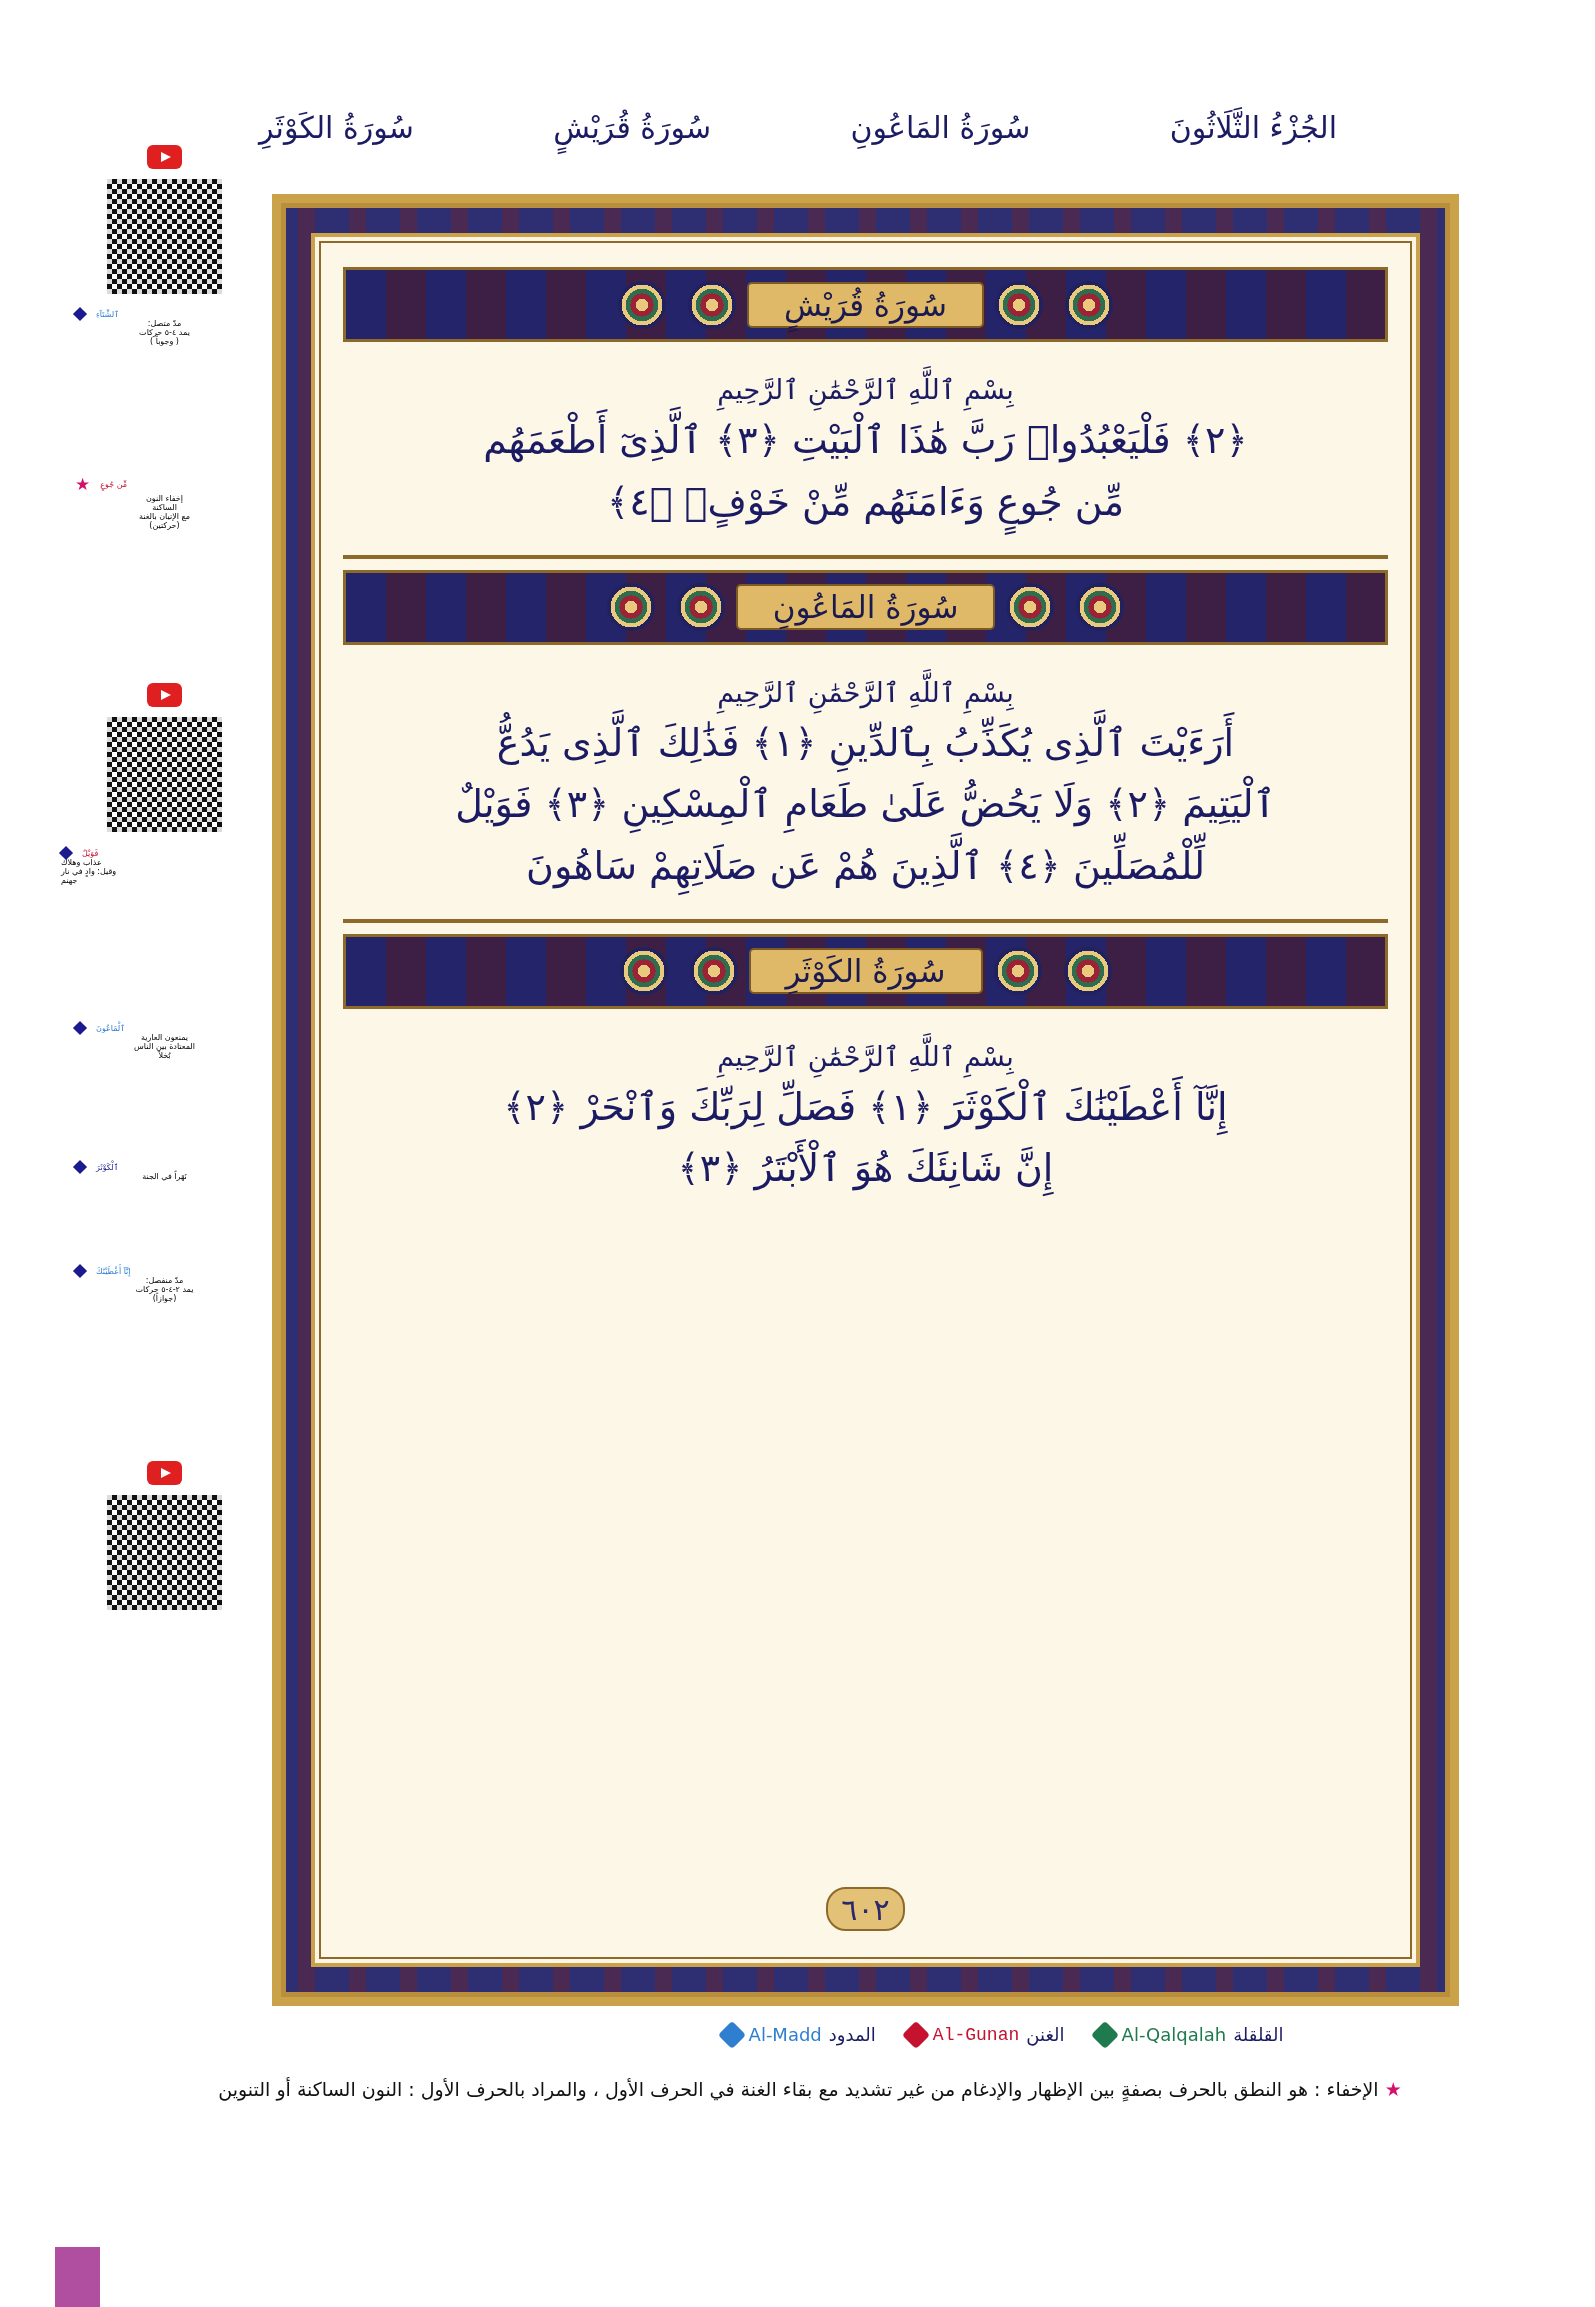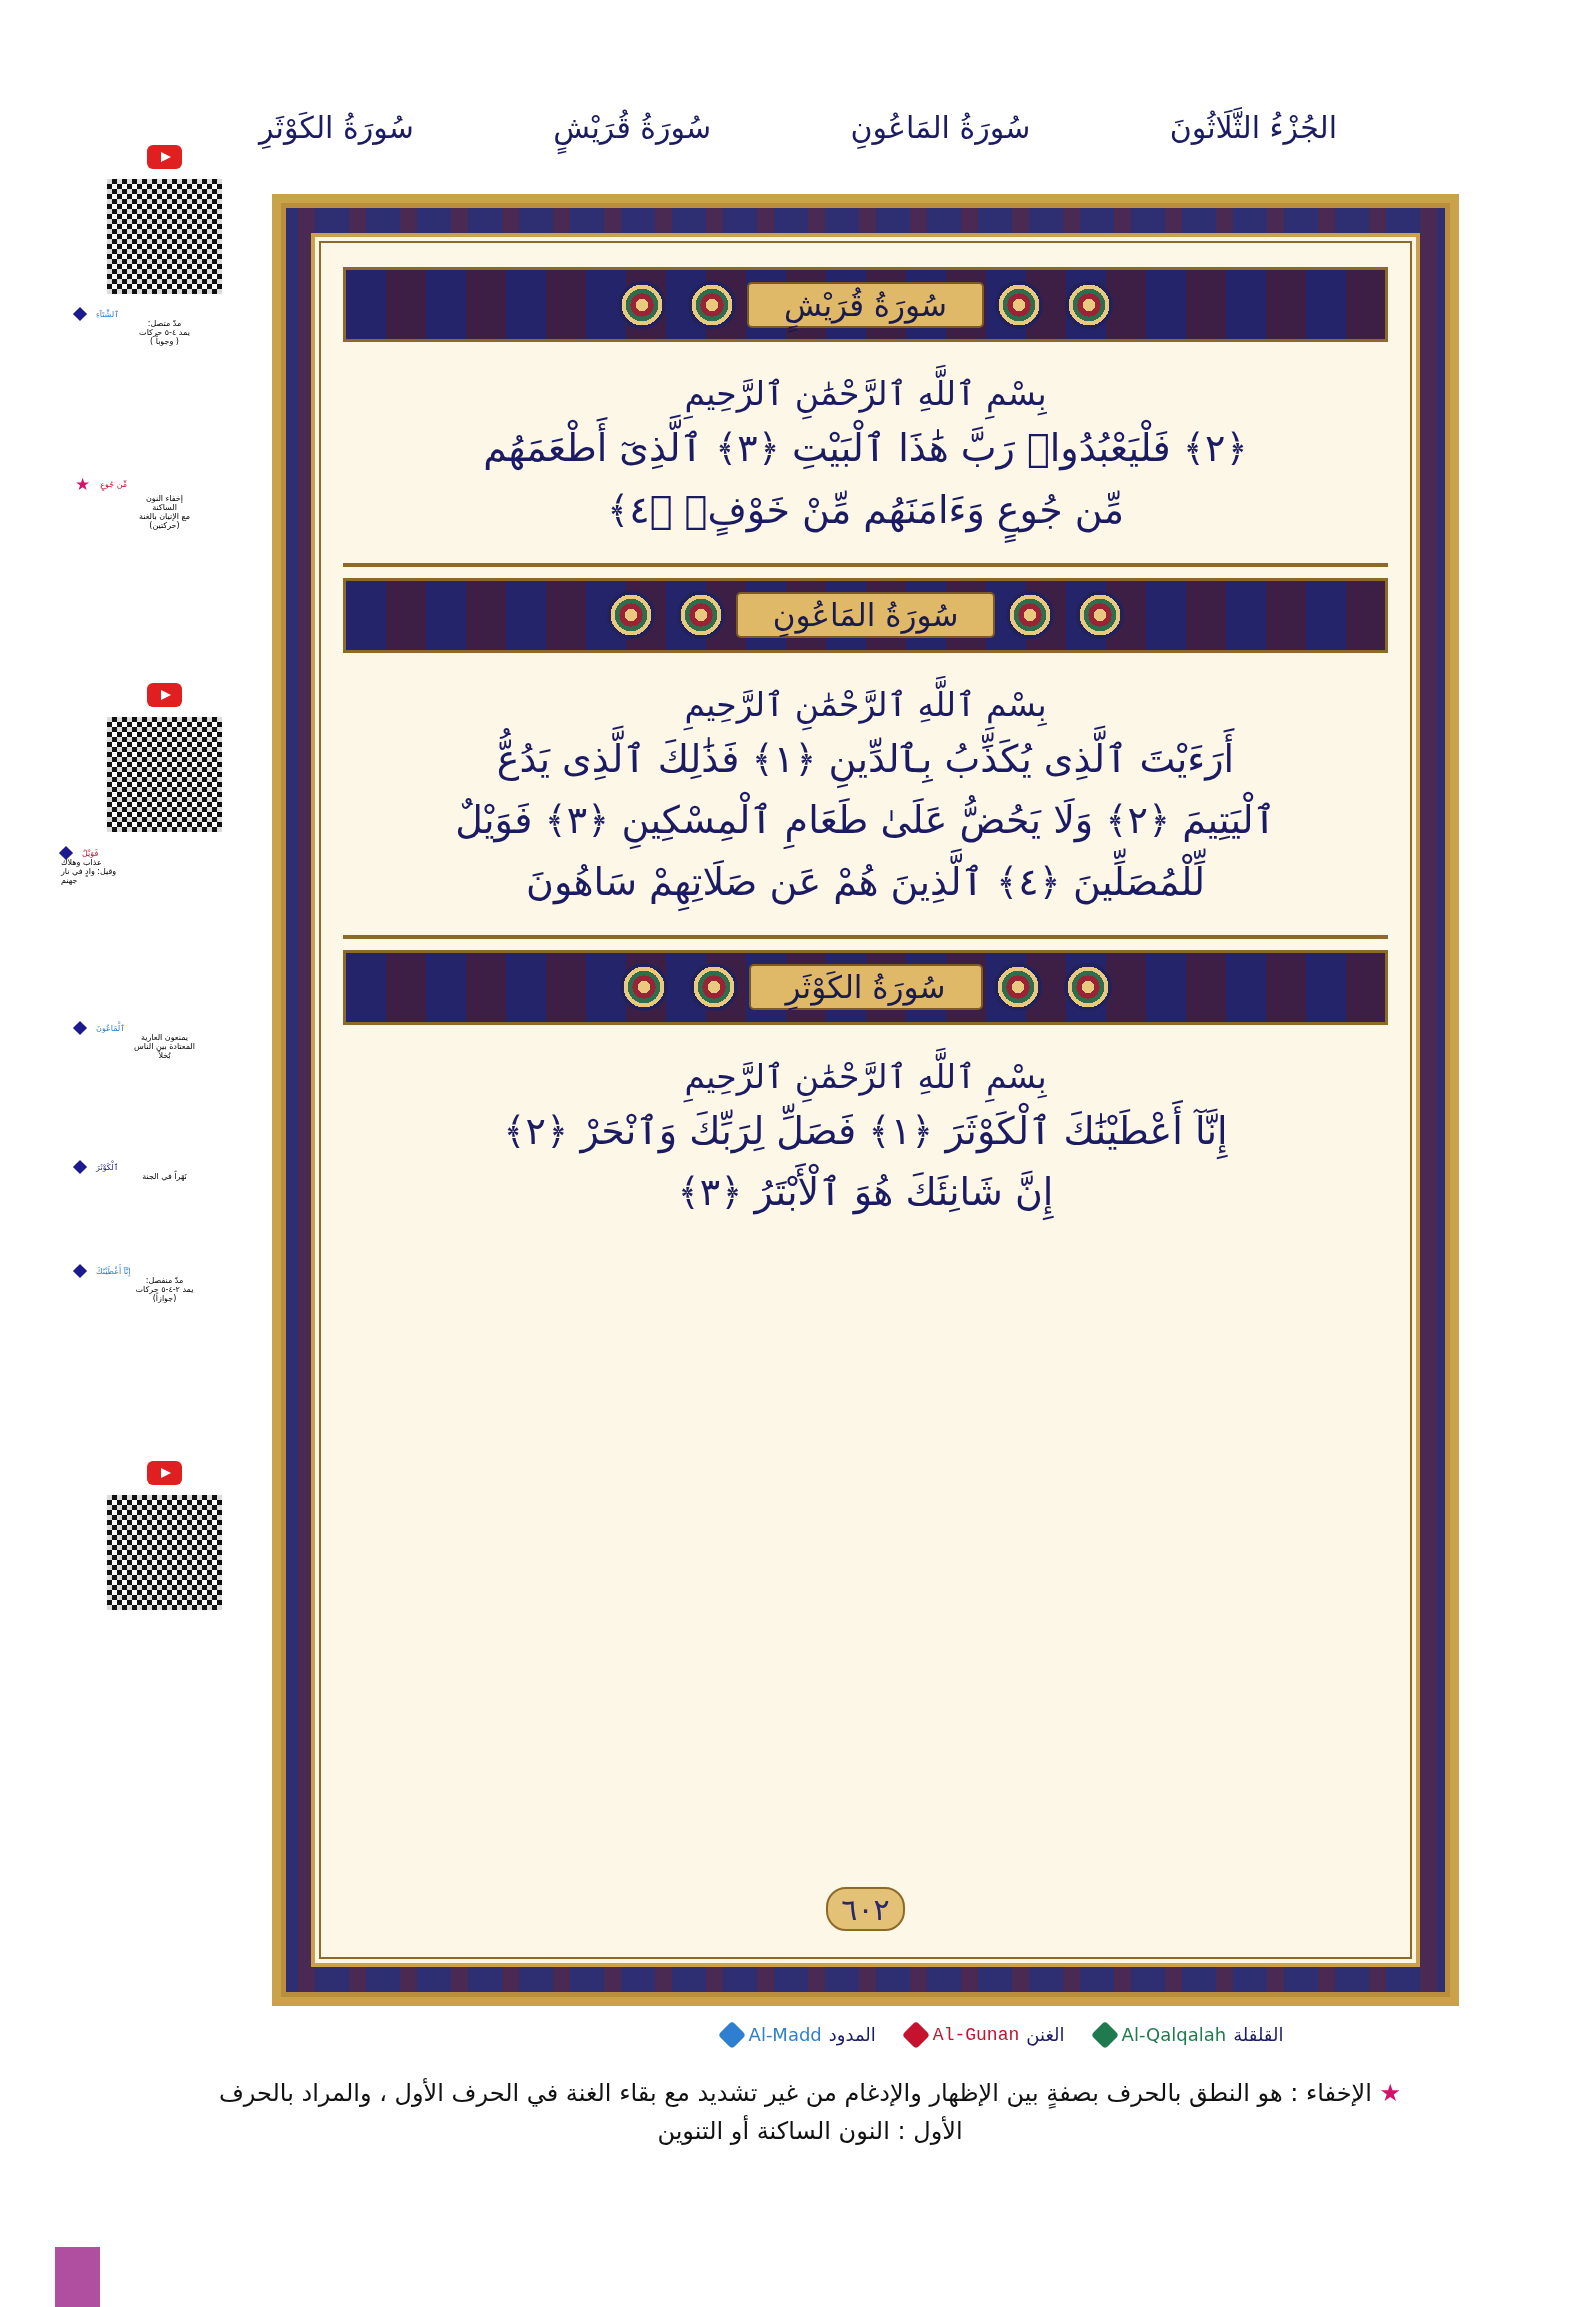--- a/index.html
+++ b/index.html
@@ -32,21 +32,21 @@
      border:3px solid #8d6a2a;box-sizing:border-box;display:flex;align-items:center;justify-content:center;
      background-image:repeating-linear-gradient(90deg,#24246a 0 40px,#3d1f46 40px 80px);}
   .surah-bar .plate{background:#e0b968;border:2px solid #7d5a22;border-radius:5px;padding:3px 35px;}
   .surah-bar .plate span{font-size:31px;color:#1a1a4e;white-space:nowrap;}
   .rosette{width:48px;height:48px;border-radius:50%;background:
      radial-gradient(circle at 50% 50%, #e8c97e 0 18%, #9b2335 18% 34%, #2f6d4f 34% 48%, #e8c97e 48% 60%, #21215e 60% 100%);
      margin:0 11px;flex:0 0 48px;}
 
   
   .ayah-block{padding:8px 20px 13px 20px;text-align:center;direction:rtl;}
-  .basmala{font-size:33px;color:#1b1b63;margin:13px 0 5px 0;letter-spacing:0;}
+  .basmala{font-size:27px;color:#1b1b63;margin:13px 0 5px 0;letter-spacing:0;}
   .ayah-line{font-size:38px;color:#1b1b63;line-height:1.62;white-space:nowrap;}
 
   .divider{height:3.5px;background:#8d6a2a;margin:9px 9px;}
 
   
   .page-num{position:absolute;bottom:13px;left:0;right:0;display:flex;justify-content:center;}
   .page-num .med{width:75px;height:40px;background:#e3c177;border:2.5px solid #8d6a2a;border-radius:20px;
      display:flex;align-items:center;justify-content:center;font-size:30px;color:#2a2a6a;}
   .bullet{display:inline-block;width:10px;height:10px;background:#1b1b8f;transform:rotate(45deg);margin-right:6px;vertical-align:middle;}
   .star{display:inline-block;color:#d4126b;font-size:17px;margin-right:5px;vertical-align:middle;}
@@ -61,21 +61,21 @@
   .yt{width:35px;height:24px;background:#e02020;border-radius:6px;position:relative;margin:0 auto 7px auto;}
   .yt:after{content:"";position:absolute;left:13.5px;top:6.5px;border-left:10px solid #fff;border-top:5.5px solid transparent;border-bottom:5.5px solid transparent;}
 
   
   .legend{position:absolute;left:272px;right:0;top:2024px;width:1187px;display:flex;justify-content:center;gap:30px;align-items:center;direction:rtl;}
   .legend .item{display:flex;align-items:center;gap:7px;font-size:18px;}
   .dot{width:20px;height:20px;transform:rotate(45deg);border-radius:4px;}
   .lg-green{background:#1f7a4d;} .lg-red{background:#c4122f;} .lg-blue{background:#2f7fd1;}
   .legend .ar{color:#1b1b63;} .legend .lat-g{color:#1f7a4d;} .legend .lat-r{color:#c4122f;font-family:Liberation Mono, monospace;} .legend .lat-b{color:#2f7fd1;}
 
-  .footnote{position:absolute;left:199px;width:1222px;top:2074px;text-align:center;direction:rtl;font-size:24px;color:#111;line-height:1.6;}
+  .footnote{position:absolute;left:199px;width:1222px;top:2074px;text-align:center;direction:rtl;font-size:19px;color:#111;line-height:1.6;}
   .footnote .st{color:#d4126b;}
 
   .tab{position:absolute;left:55px;bottom:0;width:45px;height:60px;background:#b04fa0;}
 </style>
 </head>
 <body>
 
 <div class="page">
 
   <div class="header">

